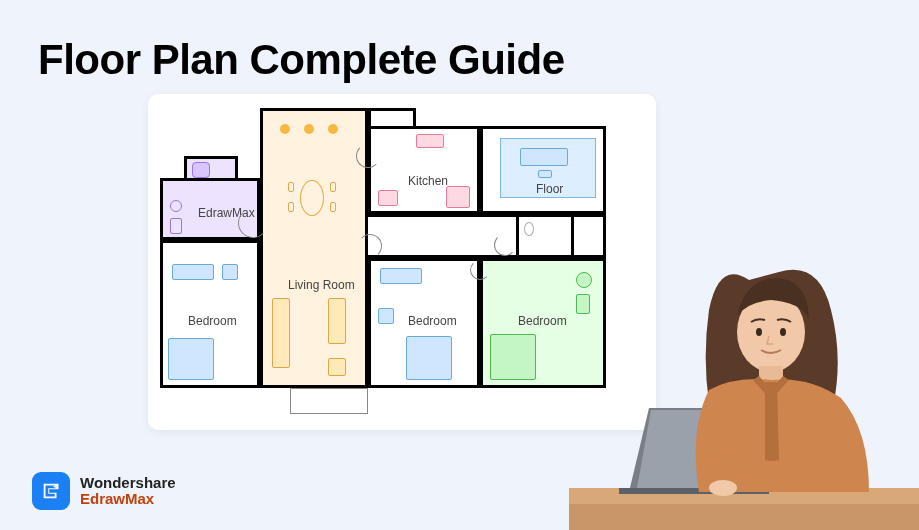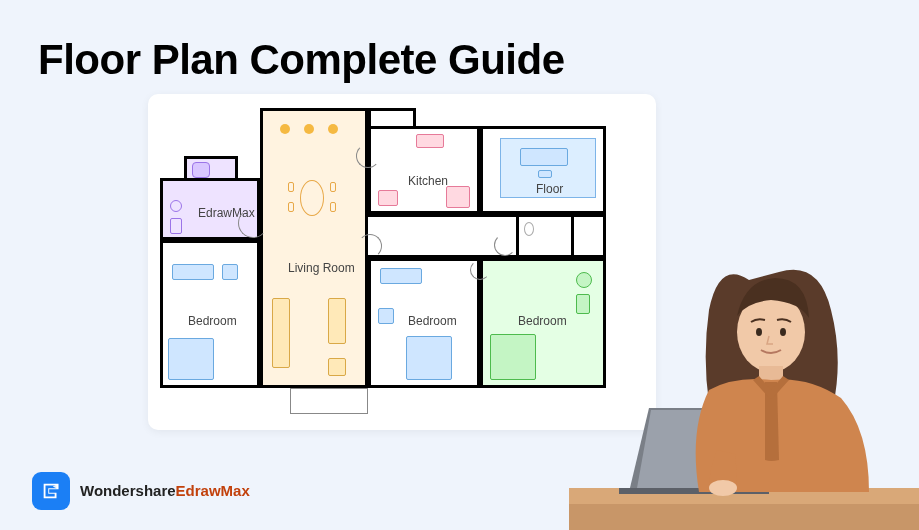--- a/index.html
+++ b/index.html
@@ -134,23 +134,22 @@
       width: 38px;
       height: 38px;
       background: #1b7ff5;
       border-radius: 9px;
       display: flex;
       align-items: center;
       justify-content: center;
     }
     .brand-text {
       display: flex;
-      flex-direction: row;
+      flex-direction: column;
       line-height: 1.08;
-      text-align: right;
     }
     .brand-line1 { font-size: 15px; font-weight: 600; color: #222; }
     .brand-line2 { font-size: 15px; font-weight: 600; color: #c2410c; }
 
     
     .person {
       position: absolute;
       right: 0;
       bottom: 0;
       width: 360px;
@@ -173,21 +172,21 @@
     <div class="room hallway"></div>
     <div class="room bath2"></div>
     <div class="room washroom-ext"></div>
     <div class="room washroom"></div>
     <div class="room bed1"></div>
     <div class="room bed2"></div>
     <div class="room bed3"></div>
     <div class="room balcony"></div>
 
     <div class="room-label" style="top:98px; left:38px;">EdrawMax</div>
-    <div class="room-label" style="top:153px; left:128px;">Living Room</div>
+    <div class="room-label" style="top:170px; left:128px;">Living Room</div>
     <div class="room-label" style="top:66px; left:248px;">Kitchen</div>
     <div class="room-label" style="top:74px; left:376px;">Floor</div>
     <div class="room-label" style="top:206px; left:28px;">Bedroom</div>
     <div class="room-label" style="top:206px; left:248px;">Bedroom</div>
     <div class="room-label" style="top:206px; left:358px;">Bedroom</div>
 
     <div class="fan" style="top:16px; left:120px;"></div>
     <div class="fan" style="top:16px; left:144px;"></div>
     <div class="fan" style="top:16px; left:168px;"></div>
 

